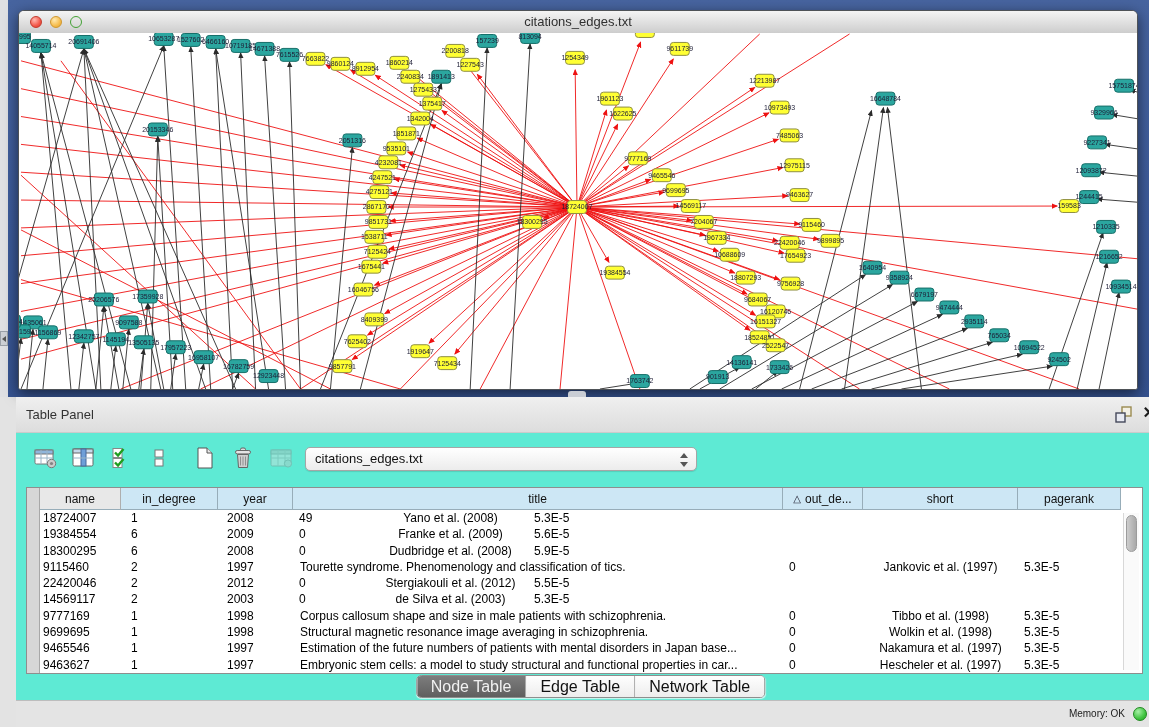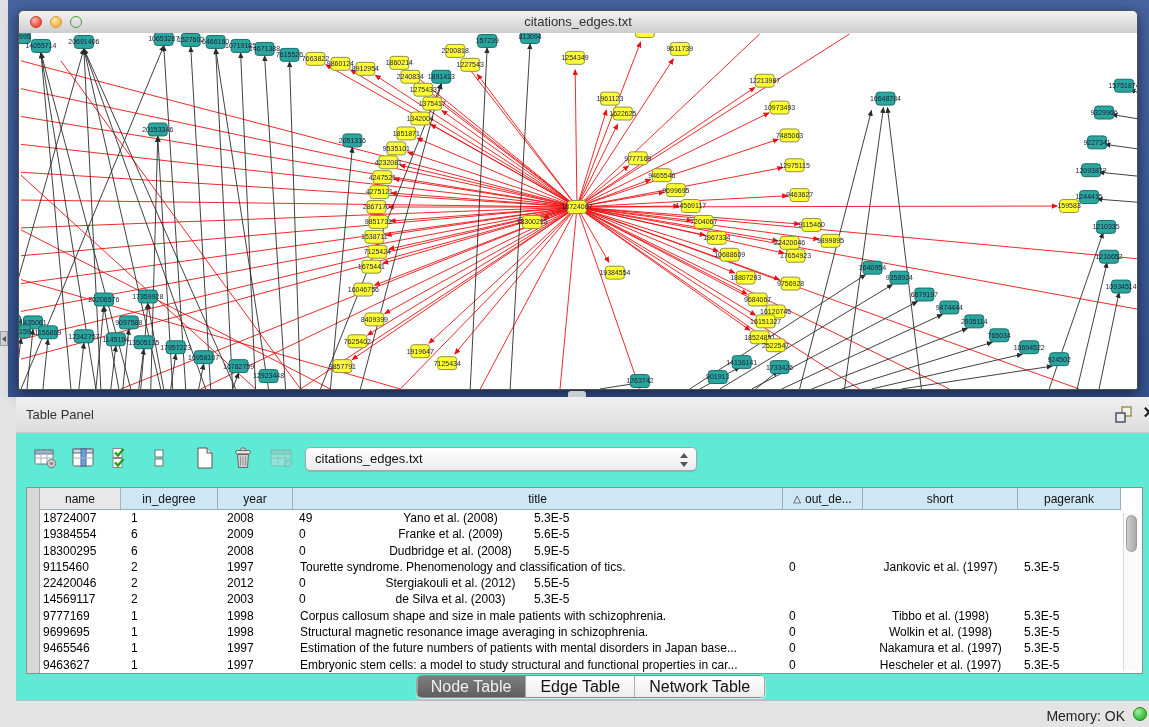--- a/index.html
+++ b/index.html
@@ -60,21 +60,21 @@
   .vscroll{position:absolute;right:3px;top:25px;width:15px;height:157px;background:#fafafa;border-left:1px solid #d8d8d8;}
   .vthumb{position:absolute;left:2px;top:2px;width:11px;height:37px;border-radius:6px;
     background:linear-gradient(90deg,#cdcdcd,#a9a9a9);border:1px solid #9b9b9b;box-sizing:border-box;}
   .tabs{position:absolute;top:278px;left:50%;transform:translateX(-50%);display:flex;height:21px;
     border:1px solid #8d8d8d;border-radius:5px;overflow:hidden;background:#fff;box-shadow:0 1px 1px rgba(255,255,255,.7);}
   .tab{font-size:16px;display:flex;align-items:center;justify-content:center;padding:0 14px;
     border-right:1px solid #9a9a9a;background:linear-gradient(#fefefe,#ededed);color:#111;white-space:nowrap;}
   .tab:last-child{border-right:none;}
   .tab.sel{background:linear-gradient(#7d7d7d,#5f5f5f);color:#f1f1f1;}
   .statusbar{position:absolute;top:303px;left:0;width:1149px;height:27px;background:#e4e4e4;border-top:1px solid #bdbdbd;box-sizing:border-box;}
-  .memory-label{position:absolute;right:40px;top:7px;font-size:14px;color:#222;}
+  .memory-label{position:absolute;right:40px;top:7px;font-size:10px;color:#222;}
   .mem-dot{position:absolute;right:18px;top:6px;width:14px;height:14px;border-radius:50%;
     background:radial-gradient(circle at 35% 30%,#a6f0a6,#41c441 60%,#2aa42a);border:1px solid #1f8a1f;box-sizing:border-box;}
   .corner-sep{position:absolute;right:4px;top:2px;width:1px;height:23px;background:#c2c2c2;}
 </style>
 </head>
 <body>
 
 <div class="left-strip"></div>
 <div class="collapse-handle"></div>
 

